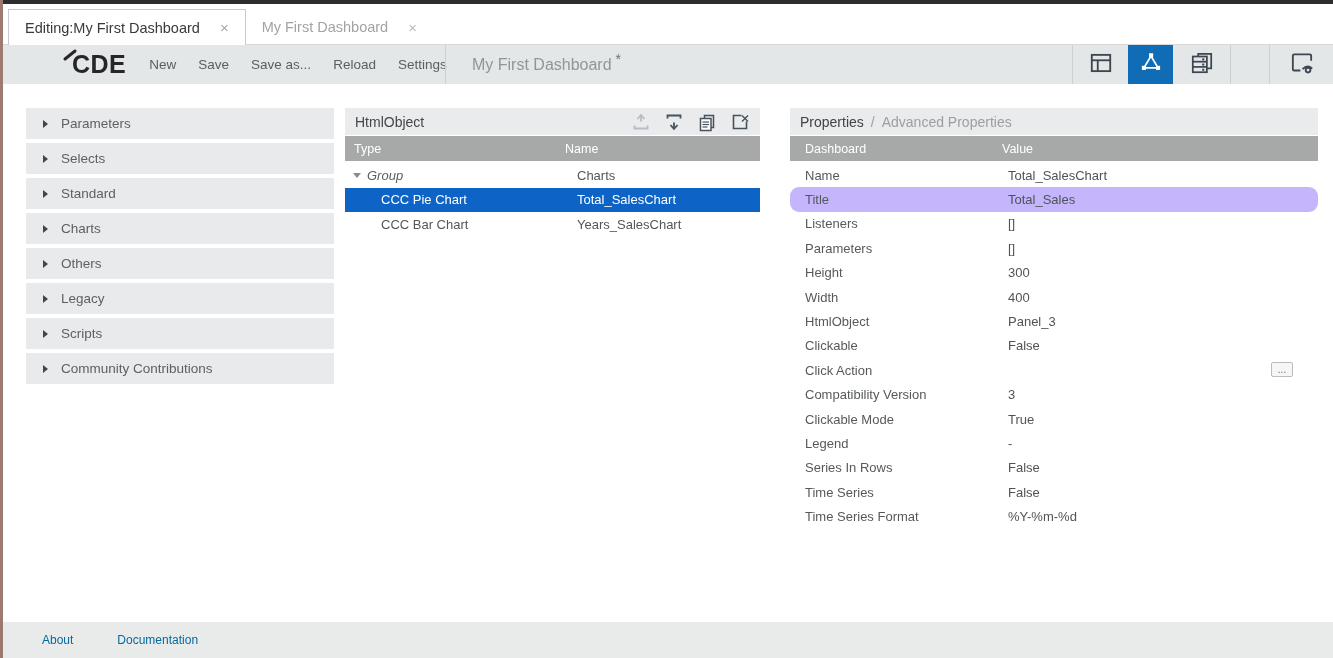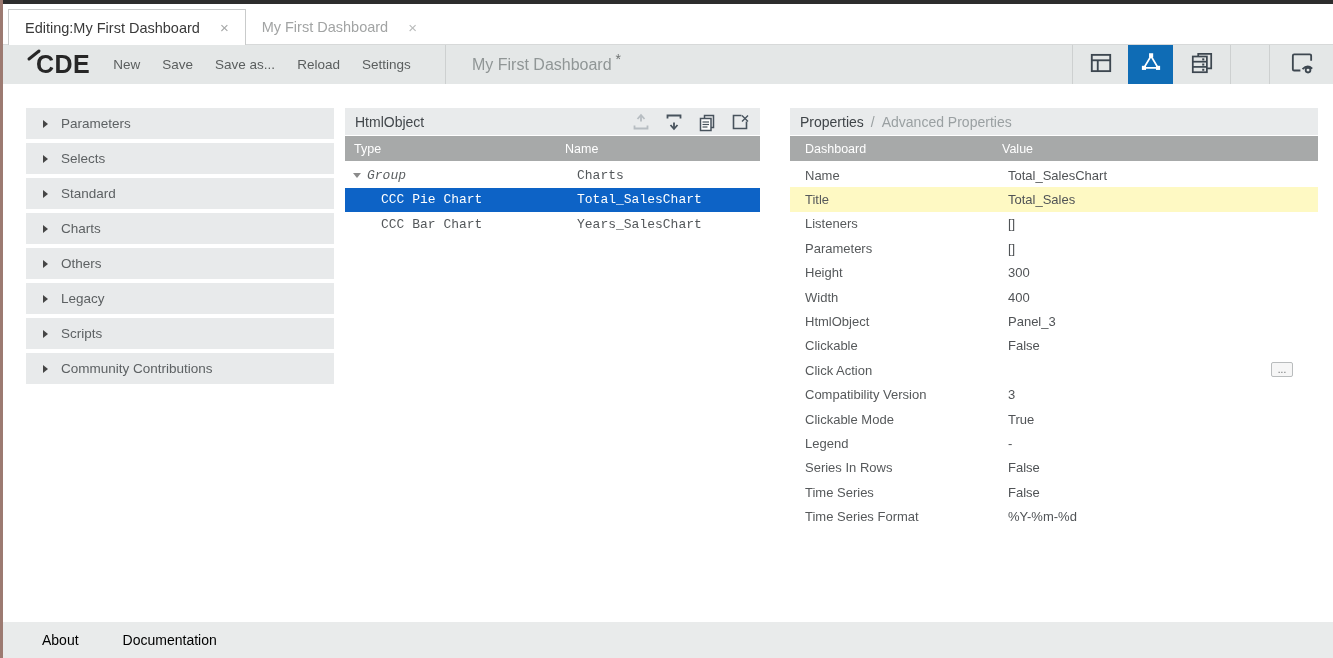--- a/index.html
+++ b/index.html
@@ -15,21 +15,21 @@
   .tabbar { position:absolute; left:0; top:4px; width:100%; height:41px; background:#fff;
             border-bottom:1px solid #d7d9d9; display:flex; padding-left:8px; }
   .tab { height:36px; margin-top:5px; display:flex; align-items:center; padding:0 16px;
          font-size:14.5px; color:#a2a4a4; cursor:pointer; }
   .tab.active { border:1px solid #c9cbcb; border-bottom:none; color:#3a3a3a; background:#fff; }
   .tab-close { margin-left:20px; font-size:15px; color:#b9bbbb; cursor:pointer; }
   .tab.active .tab-close { color:#a6a8a8; }
 
   
   .header { position:absolute; left:0; top:45px; width:100%; height:39px; background:#e4e7e7; }
-  .header-inner { position:relative; width:100%; height:100%; display:flex; align-items:center; }
+  .header-inner { position:relative; width:100%; height:100%; display:flex; align-items:center;padding-left:36px; }
   .logo { margin-left:30px; font-size:25px; font-weight:800; color:#262626; letter-spacing:0.5px;
           line-height:1; position:relative; padding-left:6px; }
   .logo-accent { position:absolute; left:-4px; top:-4px; }
   .menu { display:flex; margin-left:12px; }
   .menu-item { padding:0 11px; font-size:13.5px; color:#5a5e5e; cursor:pointer; }
   .header-divider { position:absolute; left:445px; top:0; width:1px; height:39px; background:#cdd0d0; }
   .doc-title { position:absolute; left:472px; top:0; height:39px; display:flex; align-items:center;
                font-size:16px; color:#909696; }
   .dirty { position:relative; top:-6px; margin-left:4px; font-size:14px; color:#6e7272; }
 
@@ -56,49 +56,49 @@
 
   
   .components { position:absolute; left:345px; top:108px; width:415px; }
   .panel-title { font-size:14px; color:#42474b; }
   .comp-tools { margin-left:auto; display:flex; gap:13px; align-items:center; }
   .tool { width:20px; height:20px; display:flex; align-items:center; justify-content:center; cursor:pointer; }
   .th-type { padding-left:9px; }
   .th-name { position:absolute; left:220px; }
   .comp-rows { margin-top:2px; }
   .comp-row { position:relative; height:24.5px; display:flex; align-items:center;
-              font-size:13px; color:#53575a; cursor:pointer;font-family:Liberation Mono, monospace; }
+              font-size:13px; color:#53575a; cursor:pointer; }
   .comp-row .cell-name { position:absolute; left:232px; }
   .comp-row.group .cell-type { margin-left:22px; font-style:italic; color:#5a5e60; }
   .comp-row.child .cell-type { margin-left:36px; }
   .comp-row.selected { background:#0d63c6; color:#fff; }
   .comp-row.selected .cell-type, .comp-row.selected .cell-name { color:#fff; }
   .expander { position:absolute; left:8px; width:0; height:0; border-top:5px solid #8b8b8b;
               border-left:4px solid transparent; border-right:4px solid transparent; }
 
   
   .properties { position:absolute; left:790px; top:108px; width:528px; }
   .prop-title { font-size:14px; color:#3f4448; }
   .prop-sep { margin:0 7px; font-size:14px; color:#9aa0a2; }
   .prop-sub { font-size:14px; color:#9aa0a2; cursor:pointer; }
   .th-prop { padding-left:15px; }
   .th-value { position:absolute; left:212px; }
   .prop-rows { margin-top:2px; }
   .prop-row { position:relative; height:24.4px; display:flex; align-items:center; font-size:13px; }
   .prop-label { margin-left:15px; color:#56595b; }
   .prop-value { position:absolute; left:218px; color:#505356; }
-  .prop-row.highlighted { background:#fef9c3; }
+  .prop-row.highlighted { background:#c4b5fd;border-radius:9px; }
   .dots-button { position:absolute; right:25px; top:4px; width:22px; height:15px; border:1px solid #b9bcbd;
                  background:#f6f6f6; border-radius:2px; font-size:10px; line-height:10px; color:#6b6e70;
                  display:flex; align-items:center; justify-content:center; cursor:pointer; }
 
   
   .footer { position:absolute; left:0; top:622px; width:100%; height:36px; background:#e9ebeb;
             display:flex; align-items:center; padding-left:42px; gap:44px; }
-  .footer-link { font-size:14px; color:#000000; cursor:pointer; }
+  .footer-link { font-size:12px; color:#0369a1; cursor:pointer; }
 </style>
 </head>
 <body>
 
 <div class="screen">
   <div class="top-strip"></div>
   <div class="left-edge"></div>
 
   <div class="tabbar">
     <div class="tab active">

